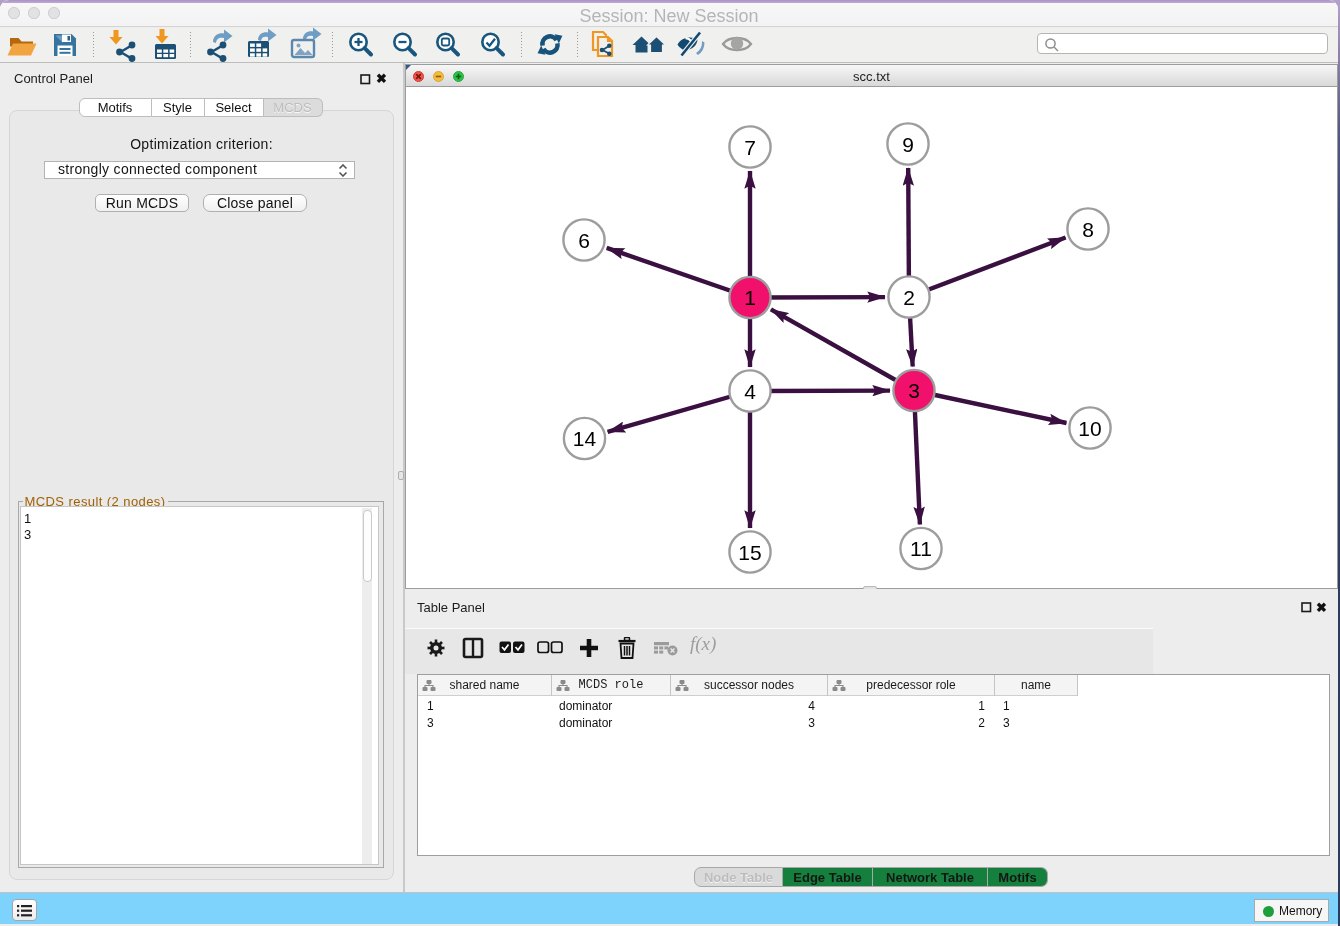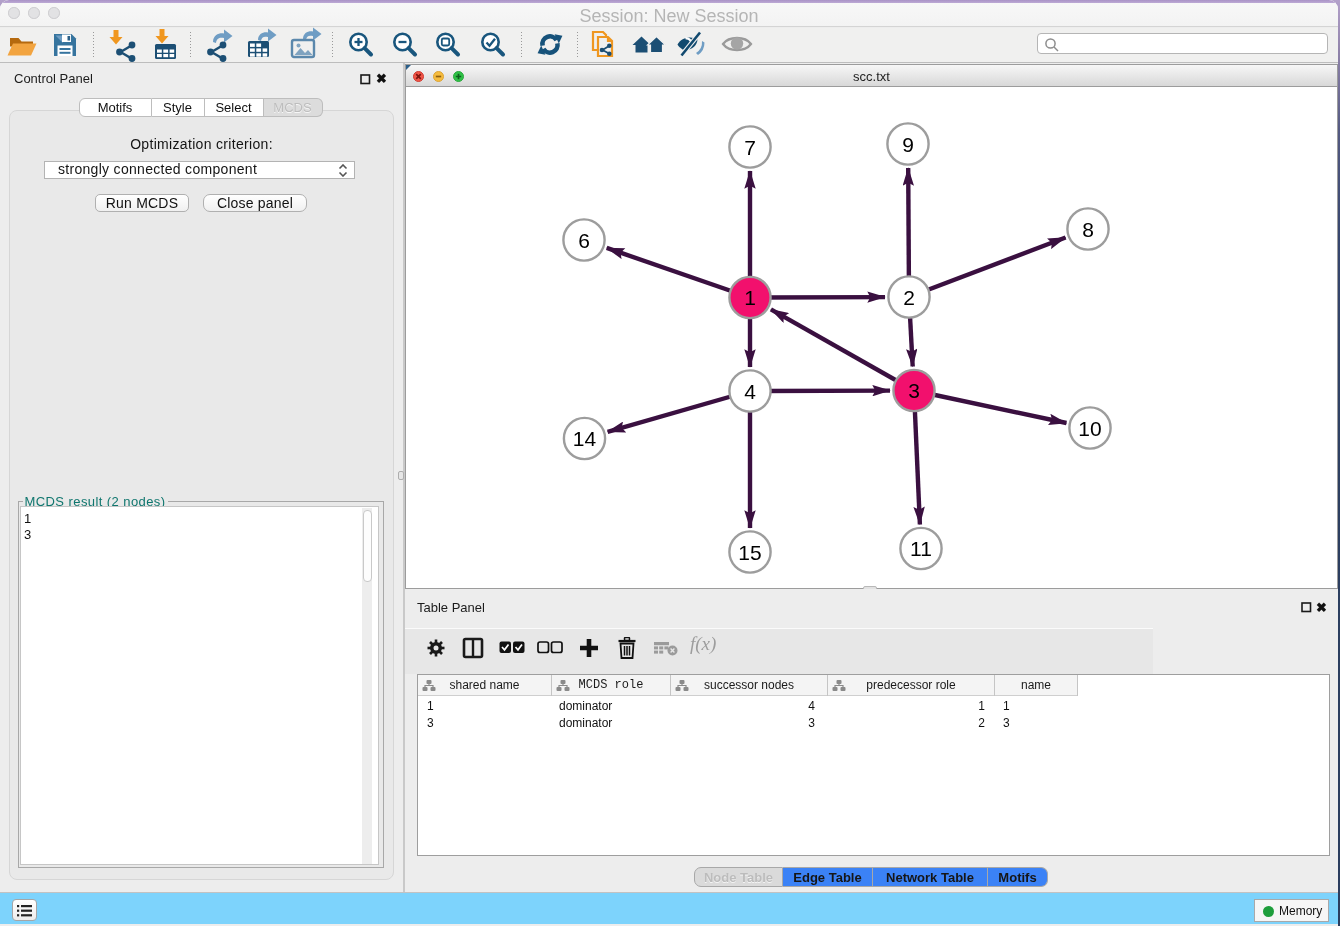--- a/index.html
+++ b/index.html
@@ -29,21 +29,21 @@
   #nettitle { position:absolute; left:0; top:0; width:100%; height:22px; background:linear-gradient(#f7f7f7,#d8d8d8); border-bottom:1px solid #9c9c9c; }
   .nl { position:absolute; top:6px; width:11px; height:11px; border-radius:50%; }
   
   #tpanel { position:absolute; left:405px; top:589px; width:933px; height:303px; background:#ededed; }
   
   #statusbar { position:absolute; left:0; top:892px; width:100%; height:32px; background:#7dd3fc; border-top:1px solid #c2c2c2; }
   .btn { background:linear-gradient(#ffffff,#f0f0f0); border:1px solid #b0b0b0; border-radius:5px; font-size:14px; letter-spacing:0.2px; color:#111; text-align:center; position:absolute; }
   .hcell { position:absolute; top:0; height:21px; line-height:21px; text-align:center; font-size:12px; color:#1a1a1a; border-right:1px solid #c5c5c5; }
   .hico { position:absolute; top:4px; }
   .cell { position:absolute; font-size:12px; color:#111; height:17px; line-height:16px; }
-  .ttab { position:absolute; top:0; height:20.5px; line-height:19.5px; text-align:center; font-size:13px; font-weight:bold; color:#161616; background:#3b82f6; border:1px solid #a8a8a8; }
+  .ttab { position:absolute; top:0; height:20.5px; line-height:19.5px; text-align:center; font-size:13px; font-weight:bold; color:#161616; background:#15803d; border:1px solid #a8a8a8; }
   fieldset { min-width:0; }
   legend { background:#e9e9e9; }
 </style>
 </head>
 <body>
 
 <div id="win">
   <div id="purpletop"></div>
   <div id="titlebar">
     <div class="tl" style="left:8.2px"></div>
@@ -221,21 +221,21 @@
   <div class="abs" style="left:44px;top:161px;width:311px;height:18px;background:#fff;border:1px solid #b3b3b3;border-radius:0;">
     <div class="abs" style="left:13px;top:-1px;font-size:14px;letter-spacing:0.3px;color:#141414;line-height:16px">strongly connected component</div>
     <svg class="abs" style="right:6px;top:2px" width="10" height="13" viewBox="0 0 10 13">
       <path d="M1.5 4.5 L5 1 L8.5 4.5" fill="none" stroke="#555" stroke-width="1.6"></path>
       <path d="M1.5 8.5 L5 12 L8.5 8.5" fill="none" stroke="#555" stroke-width="1.6"></path>
     </svg>
   </div>
   <div class="btn" style="left:95px;top:193.5px;width:94px;height:18px;line-height:16.5px;">Run MCDS</div>
   <div class="btn" style="left:203px;top:193.5px;width:104px;height:18px;line-height:16.5px;border-radius:7px;">Close panel</div>
   <fieldset class="abs" style="left:17.5px;top:494px;width:366px;height:374px;border:1px solid #a8a8a8;background:#e9e9e9;">
-    <legend style="font-size:13px;letter-spacing:0.42px;color:#0f766e;margin-left:4px;padding:0 2px;">MCDS result (2 nodes)</legend>
+    <legend style="font-size:13px;letter-spacing:0.42px;color:#a16207;margin-left:4px;padding:0 2px;">MCDS result (2 nodes)</legend>
   </fieldset>
   <div class="abs" style="left:20px;top:506px;width:359px;height:359px;background:#fff;border:1px solid #c6c6c6;">
     <div style="font-size:13px;color:#111;line-height:15.9px;padding:4px 0 0 3px;">1<br>3</div>
     <div class="abs" style="right:6px;top:1px;width:10px;height:356px;background:#ededed;">
       <div class="abs" style="left:0.5px;top:2px;width:9px;height:72px;background:#fdfdfd;border:1px solid #c9c9c9;border-radius:4px;"></div>
     </div>
   </div>
   <div id="netwin">
     <div class="abs" style="left:0;top:0;width:0;height:0;border-top:5px solid #2b5f8a;border-right:5px solid transparent;z-index:5"></div>
     <div id="nettitle">

